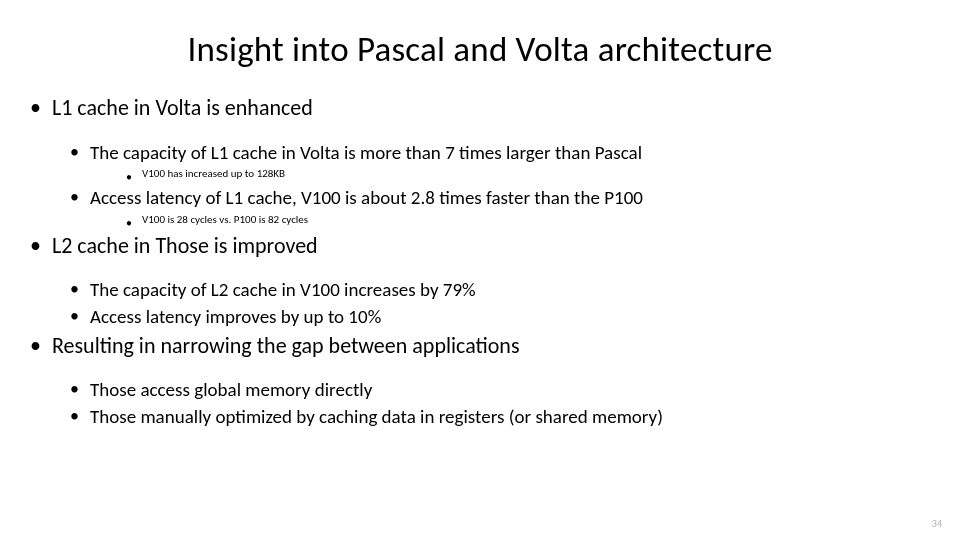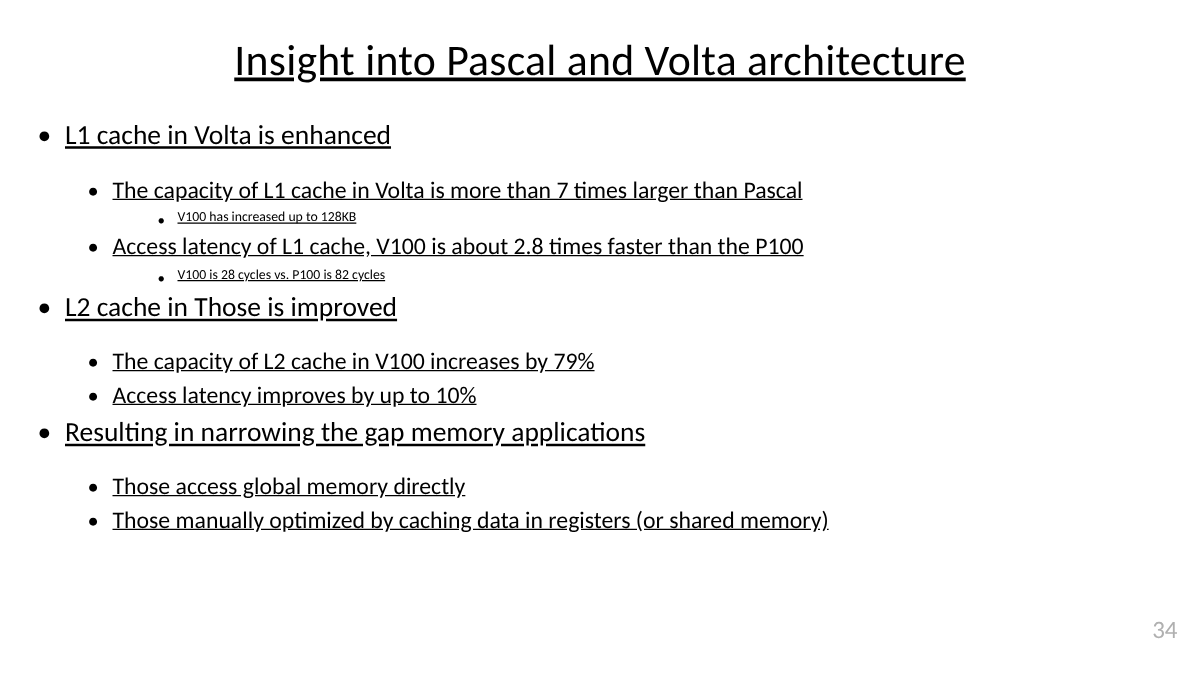--- a/index.html
+++ b/index.html
@@ -12,21 +12,20 @@
     color: #000;
     position: relative;
     overflow: hidden;
   }
   .slide {
     width: 960px;
     height: 540px;
     position: relative;
     box-sizing: border-box;
     padding: 20px 30px 0 30px;
-    text-decoration: underline;
   }
   h1.title {
     font-weight: 400;
     font-size: 35px;
     text-align: center;
     margin: 8px 0 24px 0;
     letter-spacing: 0.2px;
   }
   ul { list-style: none; margin: 0; padding: 0; }
   li::before { content: "•"; position: absolute; left: 0; }
@@ -59,22 +58,22 @@
     padding-left: 16px;
     margin-left: 36px;
     margin-bottom: 2px;
     line-height: 1.35;
   }
   .lvl3 > li::before { font-size: 12px; top: 2px; }
 
   .pagenum {
     position: absolute;
     right: 18px;
-    bottom: 24px;
-    font-size: 20px;
+    bottom: 10px;
+    font-size: 10px;
     color: #b0b0b0;
   }
 </style>
 </head>
 <body>
 
 <div class="slide">
 
   <h1 class="title">Insight into Pascal and Volta architecture</h1>
 
@@ -108,21 +107,21 @@
         <li>
           <span>The capacity of L2 cache in V100 increases by 79%</span>
         </li>
         <li>
           <span>Access latency improves by up to 10%</span>
         </li>
       </ul>
     </li>
 
     <li>
-      <span>Resulting in narrowing the gap memory applications</span>
+      <span>Resulting in narrowing the gap between applications</span>
       <ul class="lvl2">
         <li>
           <span>Those access global memory directly</span>
         </li>
         <li>
           <span>Those manually optimized by caching data in registers (or shared memory)</span>
         </li>
       </ul>
     </li>
 

